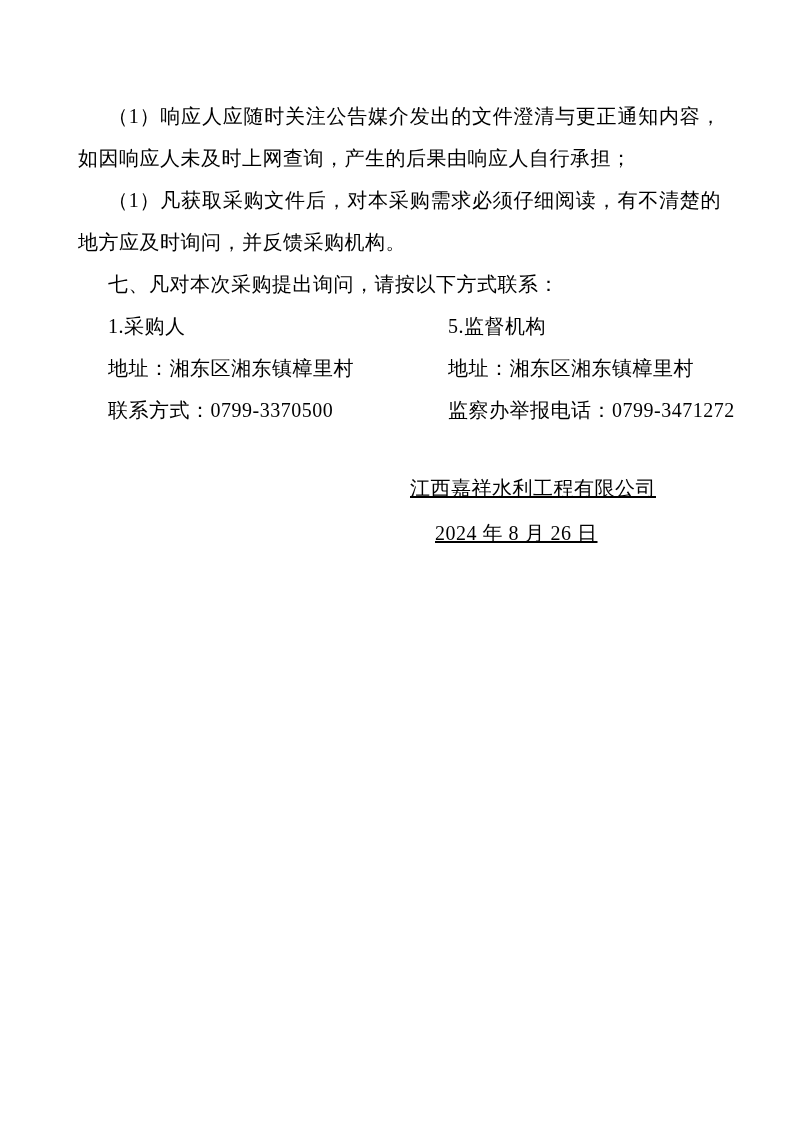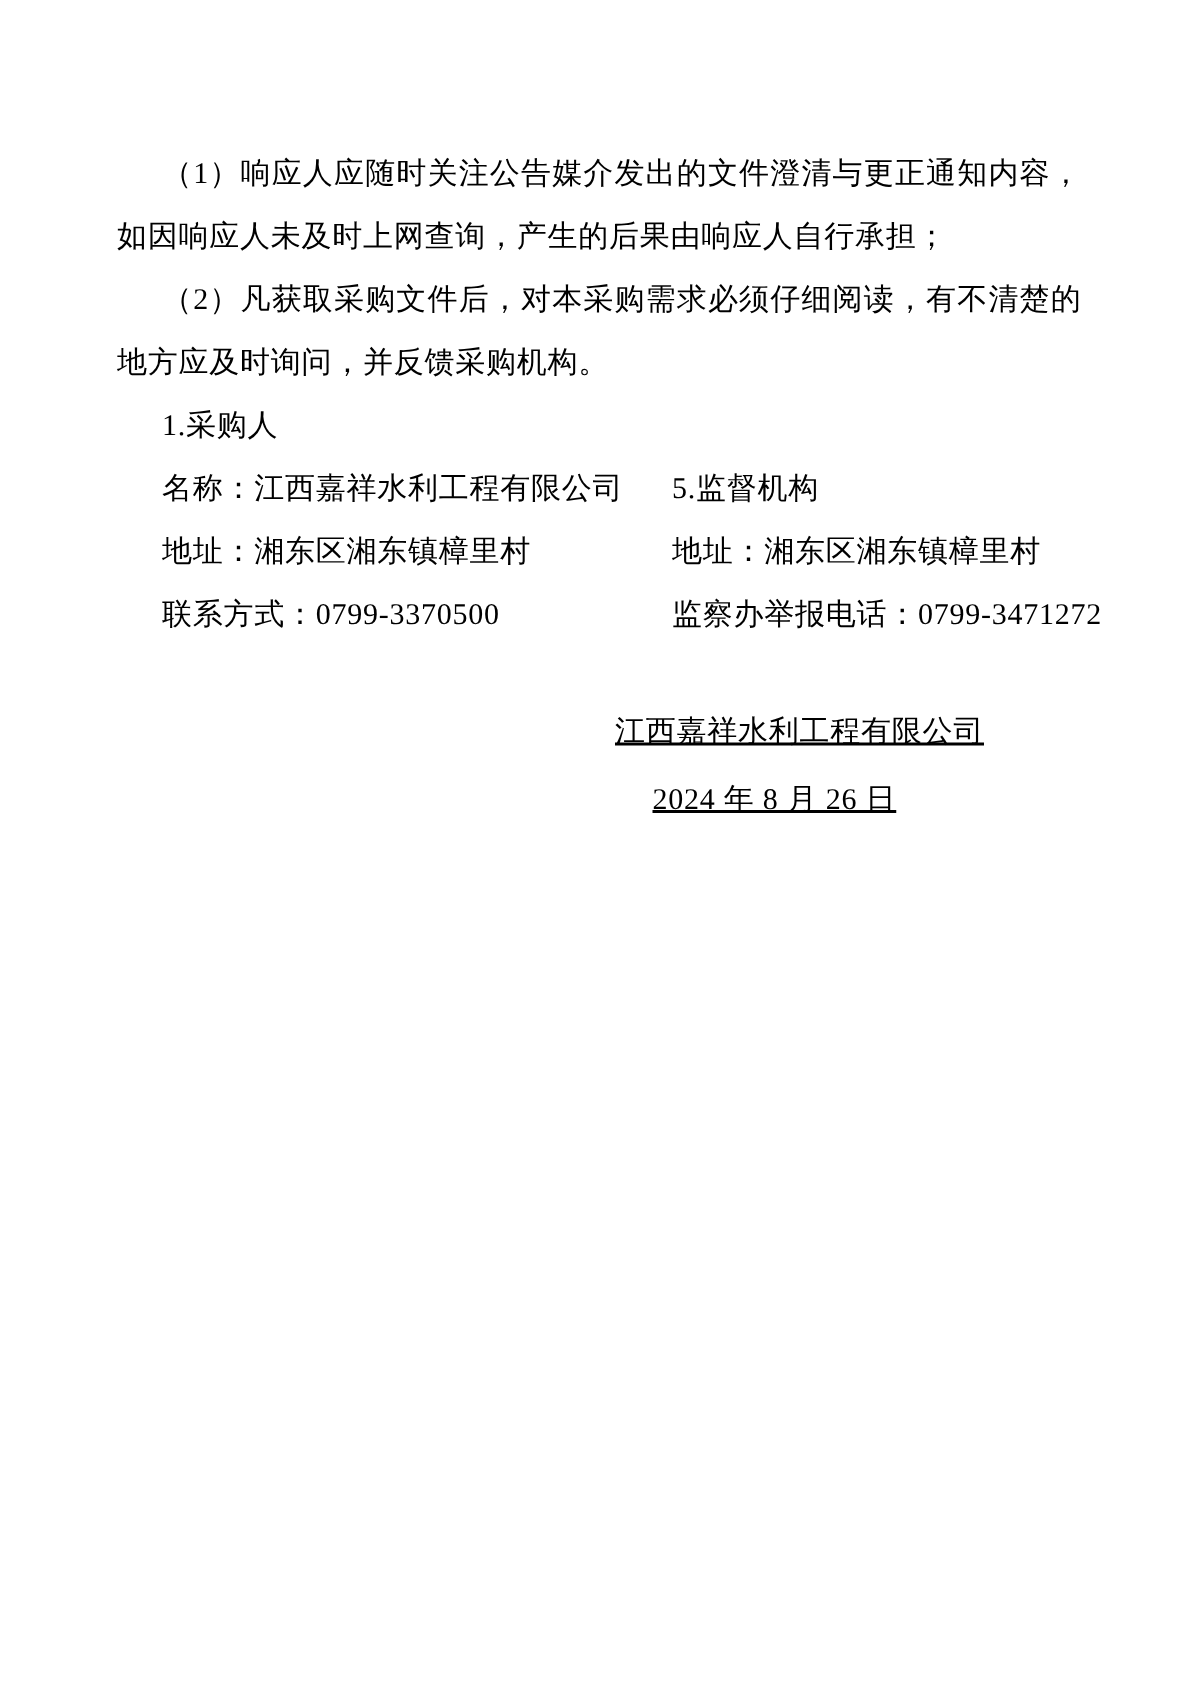--- a/index.html
+++ b/index.html
@@ -22,21 +22,21 @@
     overflow: hidden;
   }
   .para {
     margin: 0;
     text-indent: 30px;
     text-align: justify;
     letter-spacing: 0.5px;
   }
   .contacts {
     display: flex;
-    align-items: flex-end;
+    align-items: center;
   }
   .contact-col {
     box-sizing: border-box;
     padding-left: 30px;
   }
   .contact-col.purchaser {
     width: 340px;
     flex: 0 0 340px;
   }
   .contact-col.supervisor {
@@ -61,28 +61,28 @@
     letter-spacing: 0.5px;
   }
 </style>
 </head>
 <body>
 
 <div class="page">
 
   <p class="para">（1）响应人应随时关注公告媒介发出的文件澄清与更正通知内容，如因响应人未及时上网查询，产生的后果由响应人自行承担；</p>
 
-  <p class="para">（2）凡获取采购文件后，对本采购需求必须仔细阅读，有不清楚的地方应及时询问，并反馈采购机构。</p>
+  <p class="para">（1）凡获取采购文件后，对本采购需求必须仔细阅读，有不清楚的地方应及时询问，并反馈采购机构。</p>
 
+  <p class="para">七、凡对本次采购提出询问，请按以下方式联系：</p>
 
   <div class="contacts">
 
     <div class="contact-col purchaser">
       <div class="contact-line">1.采购人</div>
-      <div class="contact-line">名称：江西嘉祥水利工程有限公司</div>
       <div class="contact-line">地址：湘东区湘东镇樟里村</div>
       <div class="contact-line">联系方式：0799-3370500</div>
     </div>
 
     <div class="contact-col supervisor">
       <div class="contact-line">5.监督机构</div>
       <div class="contact-line">地址：湘东区湘东镇樟里村</div>
       <div class="contact-line">监察办举报电话：0799-3471272</div>
     </div>
 

